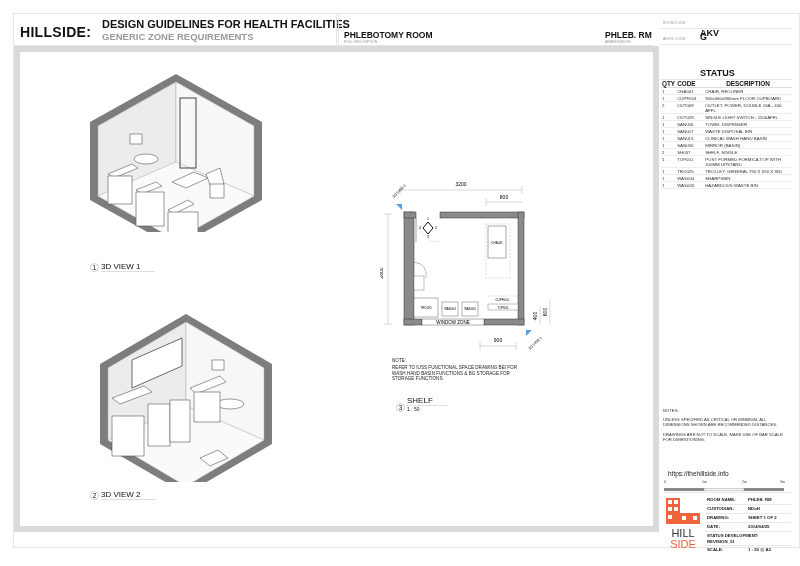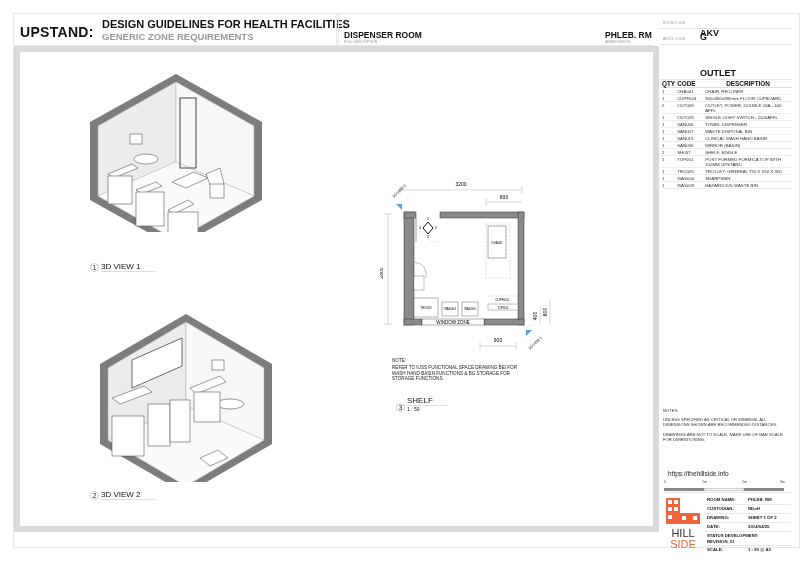--- a/index.html
+++ b/index.html
@@ -51,25 +51,25 @@
   .tb .logo { position: absolute; left: 2px; top: 4px; width: 36px; height: 52px; }
   .tb .kv { position: absolute; font-size: 4.3px; font-weight: bold; color: #222; }
   .tb .hl { position: absolute; left: 42px; height: 1px; width: 86px; background: #eaeaea; }
 </style>
 </head>
 <body>
 
 <div class="sheet"></div>
 
 <div class="hdr">
-  <div class="brand">UPSTAND:</div>
+  <div class="brand">HILLSIDE:</div>
   <div class="t1">DESIGN GUIDELINES FOR HEALTH FACILITIES</div>
   <div class="t2">GENERIC ZONE REQUIREMENTS</div>
   <div class="sep"></div>
-  <div class="fd">DISPENSER ROOM</div>
+  <div class="fd">PHLEBOTOMY ROOM</div>
   <div class="fdl">FULL DESCRIPTION</div>
   <div class="ab">PHLEB. RM</div>
   <div class="abl">ABBREVIATION</div>
 </div>
 
 <div class="frame">
   <div class="canvas">
 
     <svg style="position:absolute;left:70px;top:20px" width="180" height="160" viewBox="0 0 180 160">
       <polygon points="86,2 172,50 172,128 86,176 0,128 0,50" fill="#7d7d7d"></polygon>
@@ -208,21 +208,21 @@
 <div class="rp">
   <div class="row" style="top:0;height:15px">
     <span class="klab" style="top:7px">ROOM CODE</span>
     <span class="kval" style="top:14px">AKV</span>
   </div>
   <div class="row" style="top:15px;height:16px">
     <span class="klab" style="top:8px">ARCH. CODE</span>
     <span class="kval" style="top:3px">G</span>
   </div>
   <div class="row" style="top:48px;height:18px">
-    <span class="kval" style="top:6px">OUTLET</span>
+    <span class="kval" style="top:6px">STATUS</span>
   </div>
 
   <table class="lg" style="top:66px">
     <thead>
       <tr>
         <th style="width:14px">QTY</th>
         <th style="width:28px">CODE</th>
         <th class="c3">DESCRIPTION</th>
       </tr>
     </thead>

